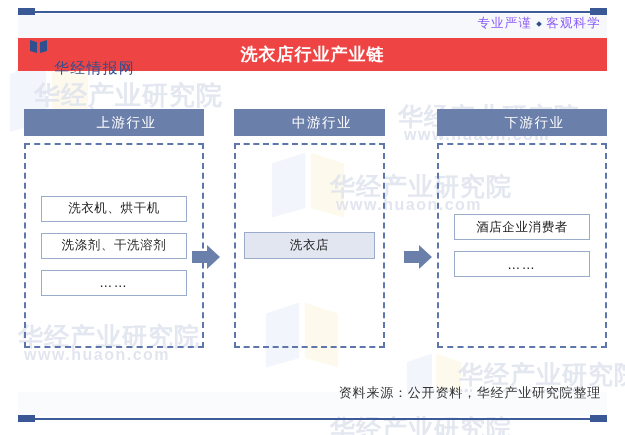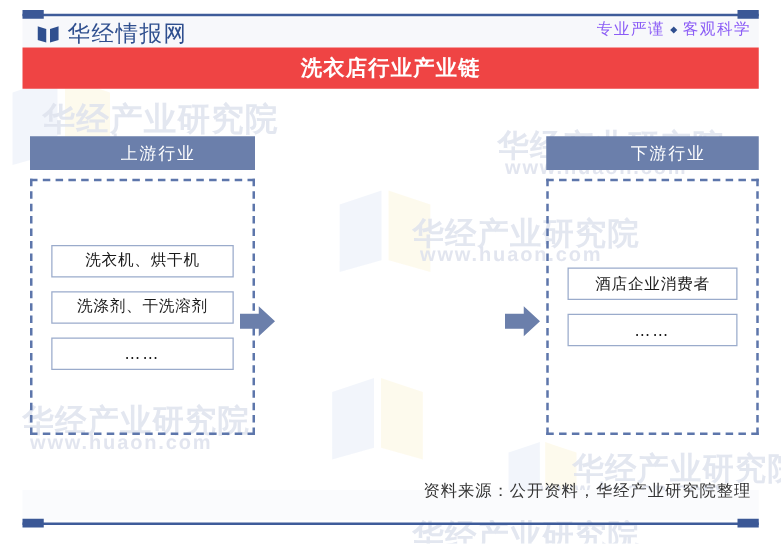--- a/index.html
+++ b/index.html
@@ -83,24 +83,25 @@
     left: 30px; top: 15px;
     display: flex;
     align-items: center;
     gap: 7px;
     z-index: 5;
   }
   .brand-logo {
     display: block;
   }
   .brand-name {
-    font-size: 18px;
+    font-size: 15px;
     color: #2f4f8f;
     letter-spacing: 1.2px;
     font-family: "DejaVu Sans", "Liberation Sans", sans-serif;
+    margin-top: 44px;
   }
   .slogan {
     position: absolute;
     right: 24px; top: 15px;
     font-size: 12.5px;
     color: #8b5cf6;
     letter-spacing: 1.2px;
     z-index: 5;
     display: flex;
     align-items: center;
@@ -326,20 +327,30 @@
         </div>
         <div class="node">
           <span class="node-text">洗涤剂、干洗溶剂</span>
         </div>
         <div class="node">
           <span class="node-text dots">……</span>
         </div>
       </div>
     </div>
 
+    <div class="col col-mid">
+      <div class="col-head">
+        <span class="col-head-text">中游行业</span>
+      </div>
+      <div class="col-body mid">
+        <div class="node filled">
+          <span class="node-text">洗衣店</span>
+        </div>
+      </div>
+    </div>
 
     <div class="col col-down">
       <div class="col-head">
         <span class="col-head-text">下游行业</span>
       </div>
       <div class="col-body">
         <div class="node">
           <span class="node-text">酒店企业消费者</span>
         </div>
         <div class="node">

